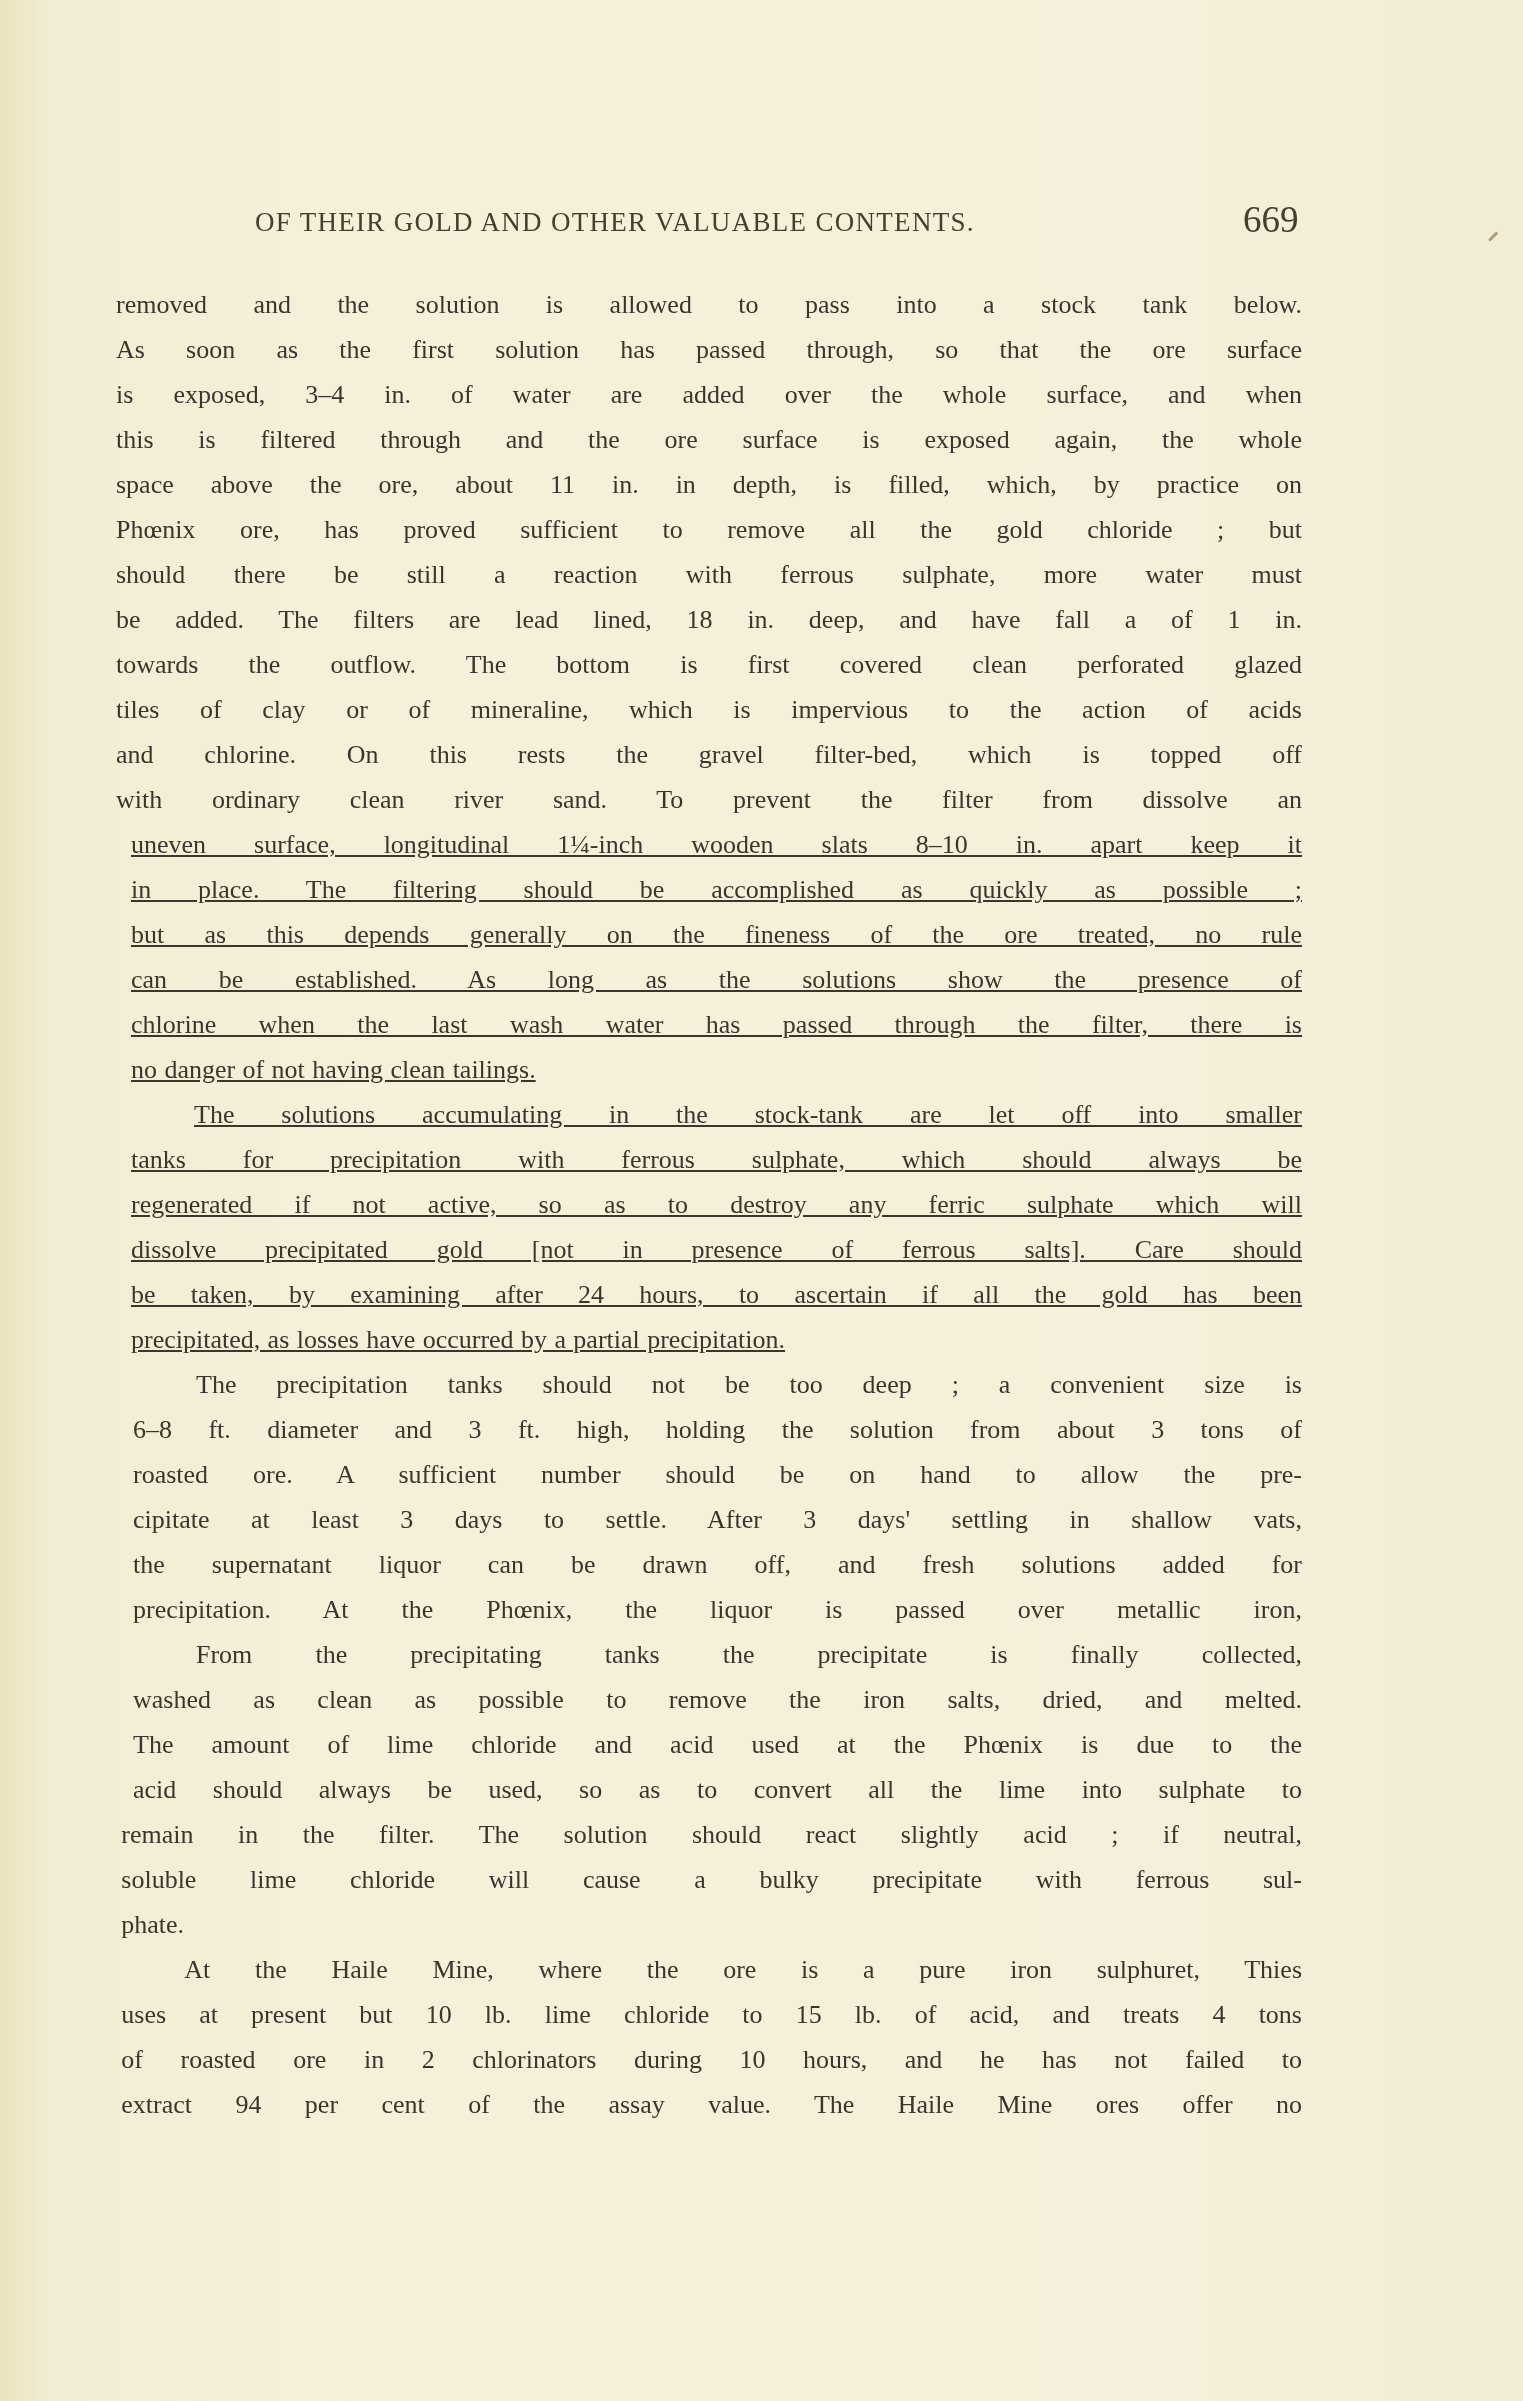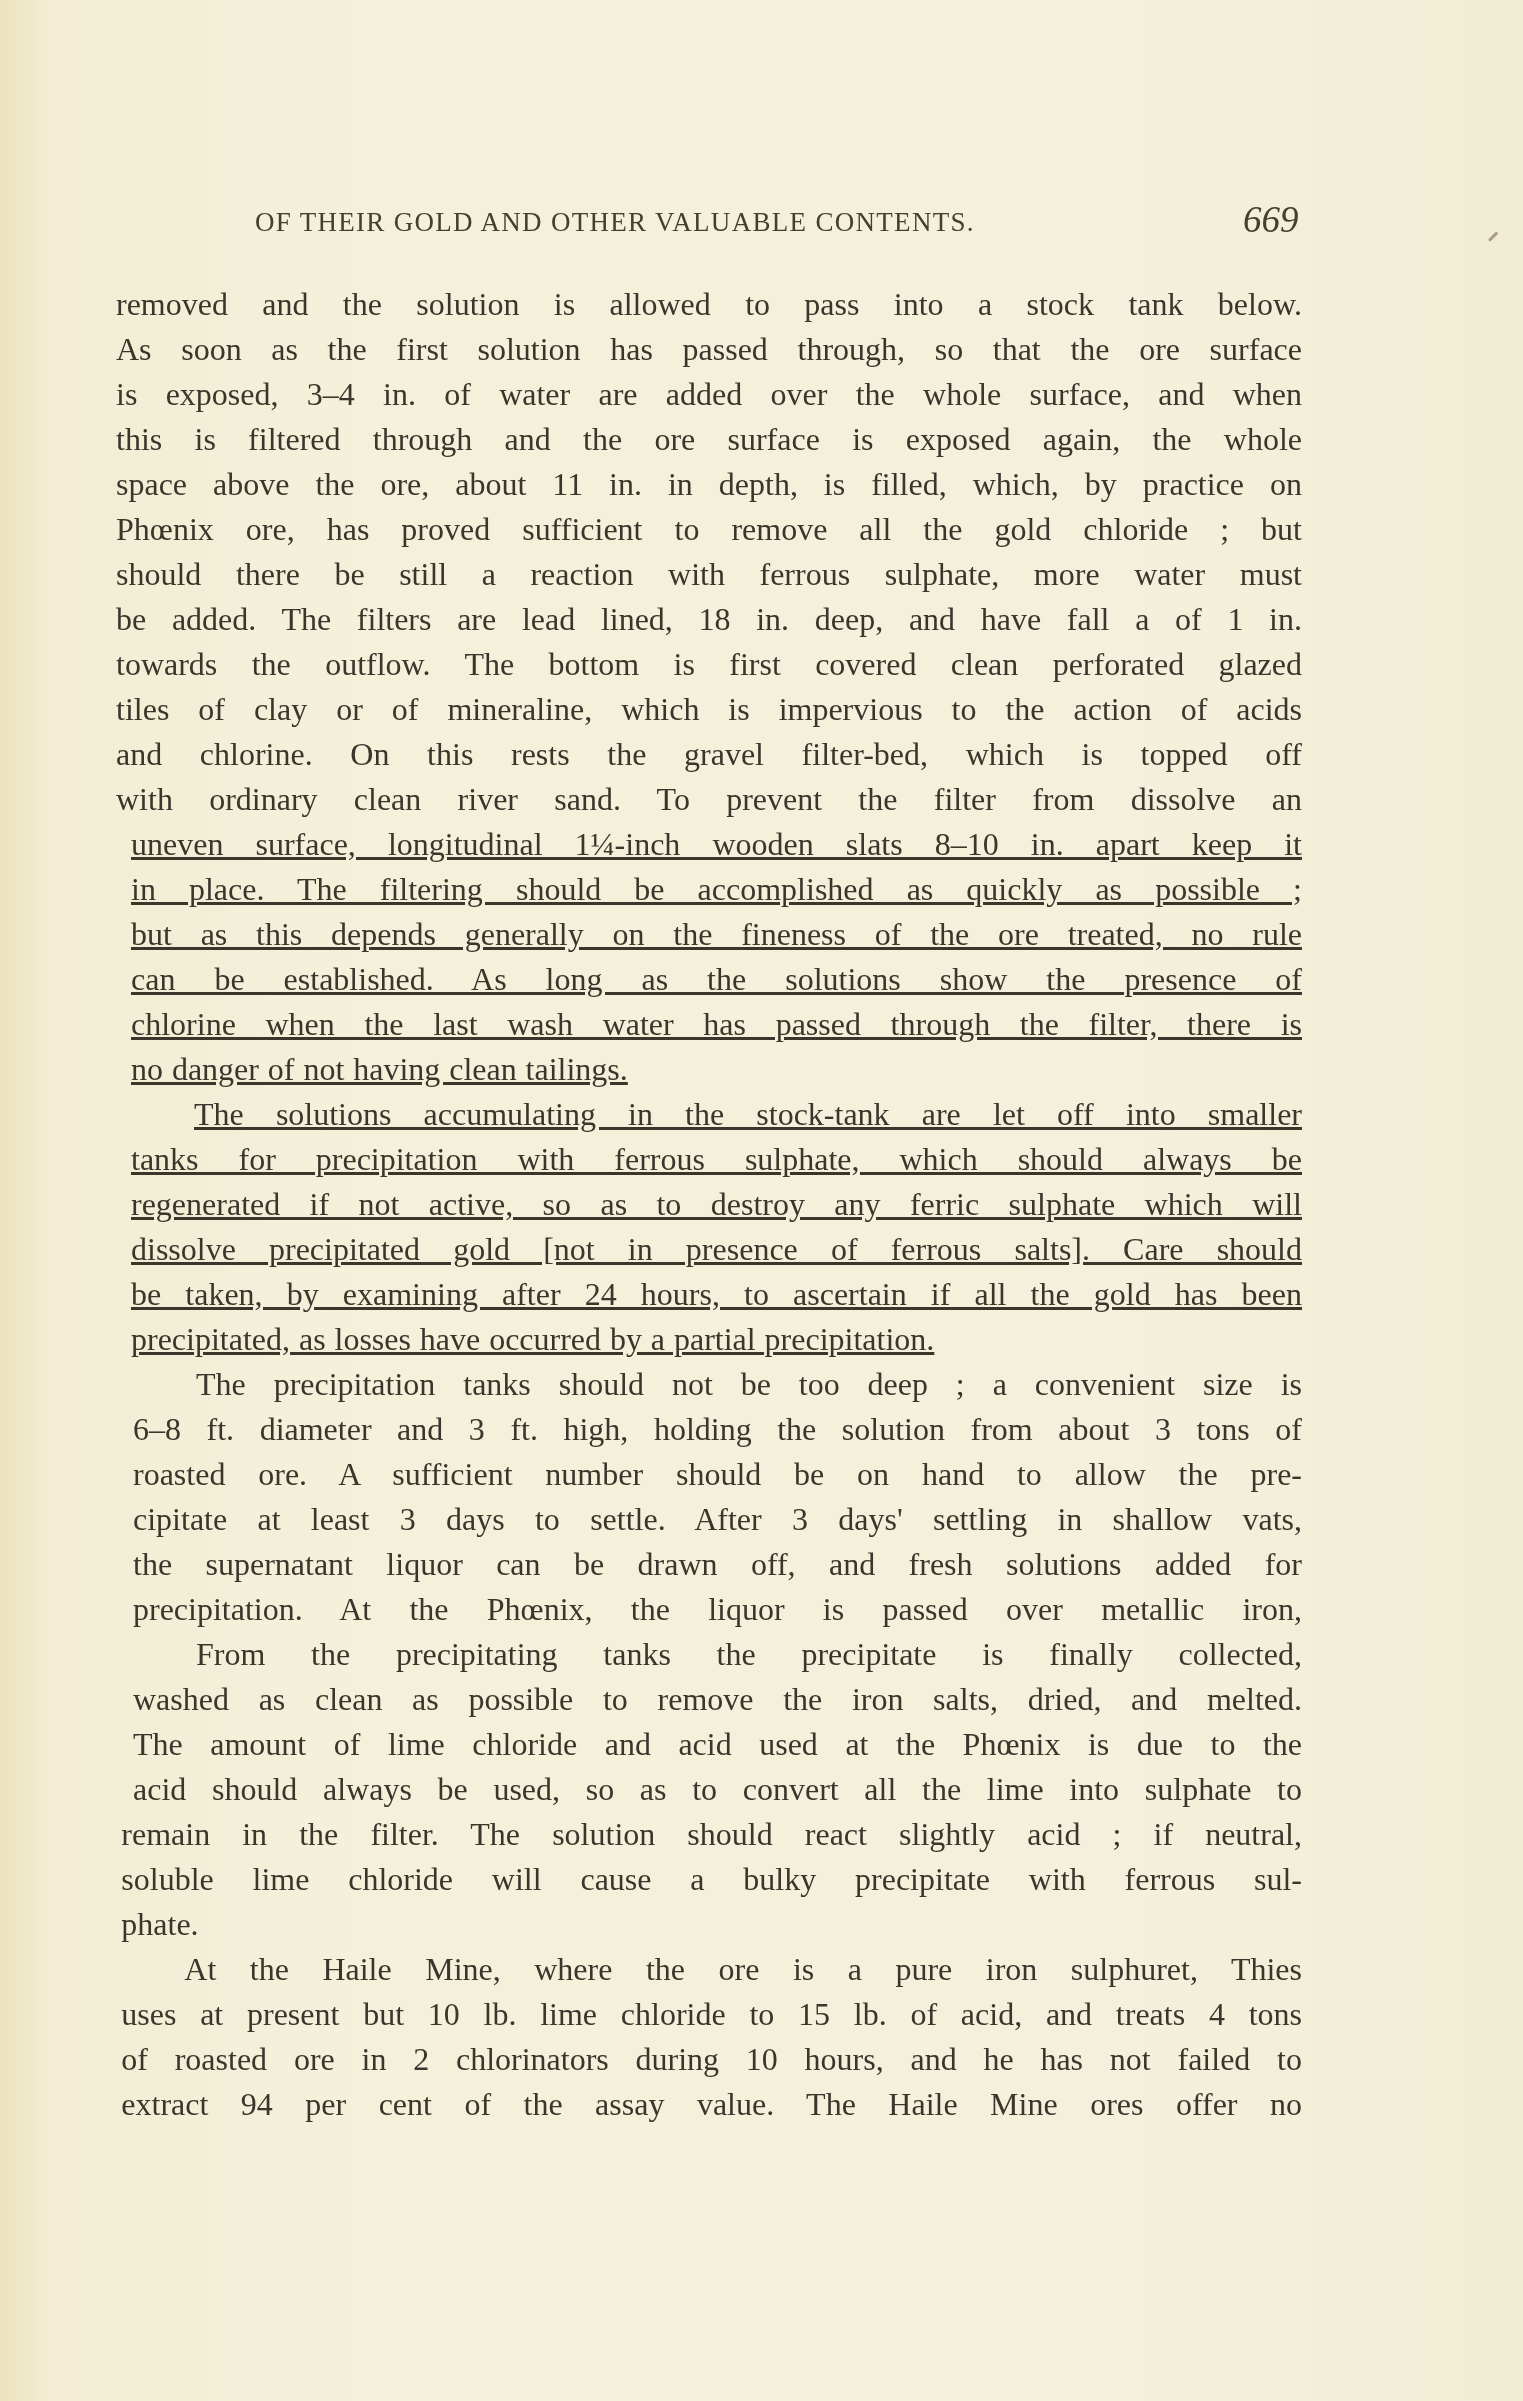--- a/index.html
+++ b/index.html
@@ -9,25 +9,25 @@
     position: relative;
     font-family: "Liberation Serif", "DejaVu Serif", serif;
     color: #3a362c;
   }
   .page { position: absolute; left: 0; top: 8px; width: 1524px; height: 2401px; }
   .running-head {
     position: absolute; top: 195px; left: 255px; width: 1054px; height: 44px;
     font-size: 27px; letter-spacing: 1.3px; color: #44402f;
   }
   .running-head .title { position: absolute; left: 0; top: 3.5px; }
-  .running-head .folio { position: absolute; right: 10.5px; top: -5.3px; font-size: 37px; letter-spacing: 0; font-style: italic; }
+  .running-head .folio { position: absolute; right: 10.5px; top: -5.3px; font-size: 37px; letter-spacing: 0; }
   .mark { position: absolute; left: 1487px; top: 227px; width: 12.3px; height: 2.6px; background: #9a8a66; transform: rotate(-45deg); border-radius: 1.8px; opacity: .8; }
   .body-text { position: absolute; left: 116px; top: 274px; width: 1186px; }
   .line {
-    height: 45px; line-height: 45px; font-size: 32px; white-space: nowrap;
+    height: 45px; line-height: 45px; font-size: 26px; white-space: nowrap;
     text-align: justify; text-align-last: justify; word-spacing: 0.9px;
   }
   .line.last { text-align-last: left; }
   .line.indent { padding-left: 63px; }
   .line.drift1 { margin-left: 15px; text-decoration: underline; }
   .line.drift2 { margin-left: 17px; }
   .line.drift3 { margin-left: 5.3px; }
 </style>
 </head>
 <body>

